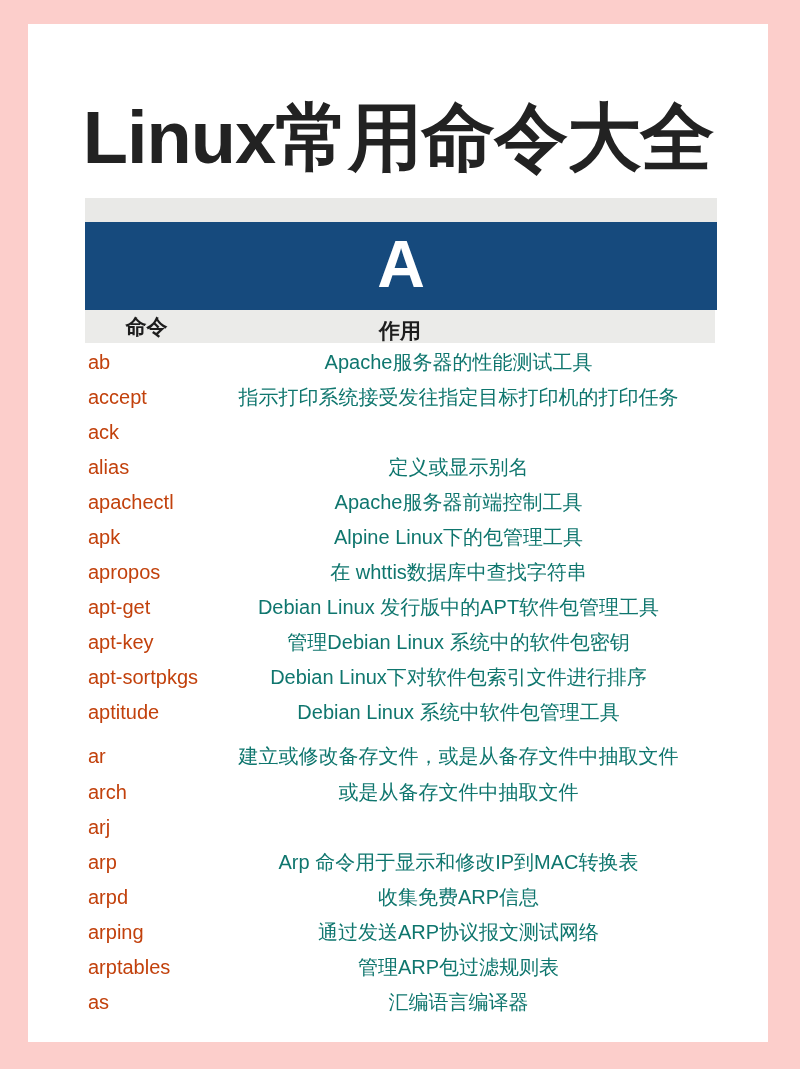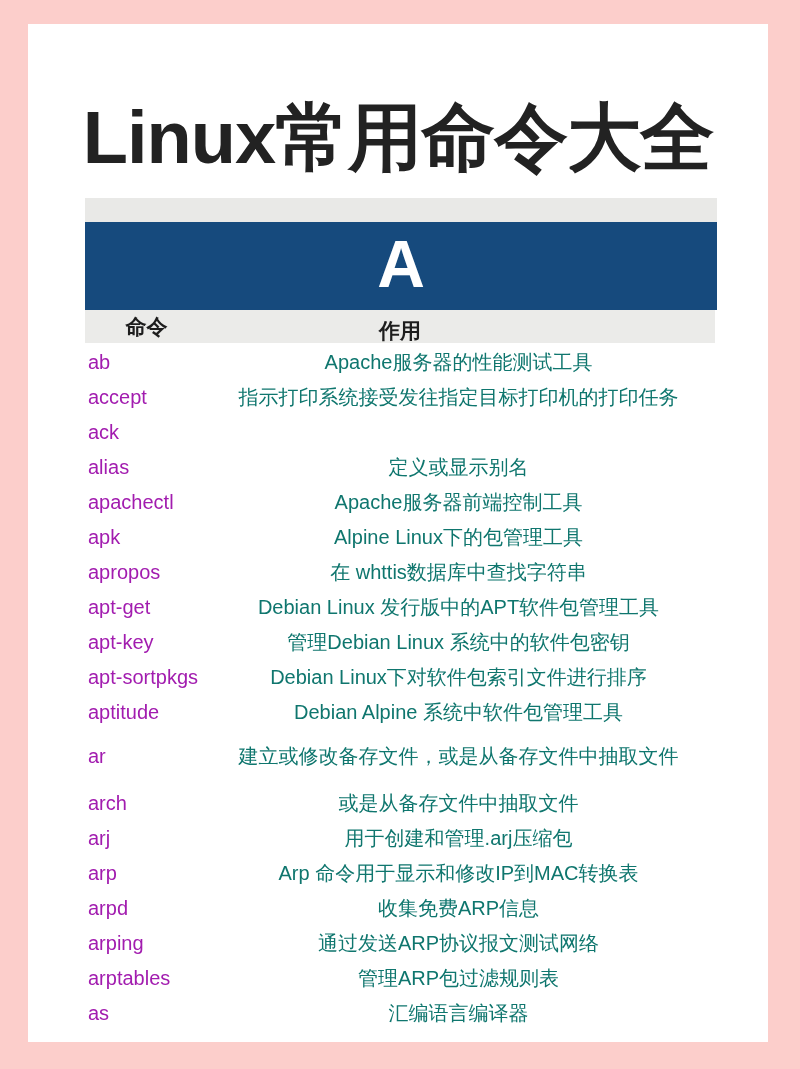--- a/index.html
+++ b/index.html
@@ -84,26 +84,26 @@
     left: 57px; top: 321px;
     width: 632px;
   }
   .row {
     display: flex;
     align-items: center;
     height: 35px;
   }
   
   .row:nth-child(12) { margin-top: 9px; }
-  .row:nth-child(13) { margin-top: 12px; }
+  .row:nth-child(13) { margin-top: 1px; }
   .row .cmd {
     width: 115px;
     padding-left: 3px;
     font-size: 20px;
-    color: #a21caf;
+    color: #c2410c;
     white-space: nowrap;
   }
   .row .desc {
     flex: 1;
     text-align: center;
     font-size: 20px;
     color: #0f766e;
     white-space: nowrap;
   }
 </style>
@@ -161,33 +161,32 @@
         <div class="row">
           <span class="cmd">apt-key</span>
           <span class="desc">管理Debian Linux 系统中的软件包密钥</span>
         </div>
         <div class="row">
           <span class="cmd">apt-sortpkgs</span>
           <span class="desc">Debian Linux下对软件包索引文件进行排序</span>
         </div>
         <div class="row">
           <span class="cmd">aptitude</span>
-          <span class="desc">Debian Alpine 系统中软件包管理工具</span>
+          <span class="desc">Debian Linux 系统中软件包管理工具</span>
         </div>
         <div class="row">
           <span class="cmd">ar</span>
           <span class="desc">建立或修改备存文件，或是从备存文件中抽取文件</span>
         </div>
         <div class="row">
           <span class="cmd">arch</span>
           <span class="desc">或是从备存文件中抽取文件</span>
         </div>
         <div class="row">
           <span class="cmd">arj</span>
-          <span class="desc">用于创建和管理.arj压缩包</span>
         </div>
         <div class="row">
           <span class="cmd">arp</span>
           <span class="desc">Arp 命令用于显示和修改IP到MAC转换表</span>
         </div>
         <div class="row">
           <span class="cmd">arpd</span>
           <span class="desc">收集免费ARP信息</span>
         </div>
         <div class="row">

